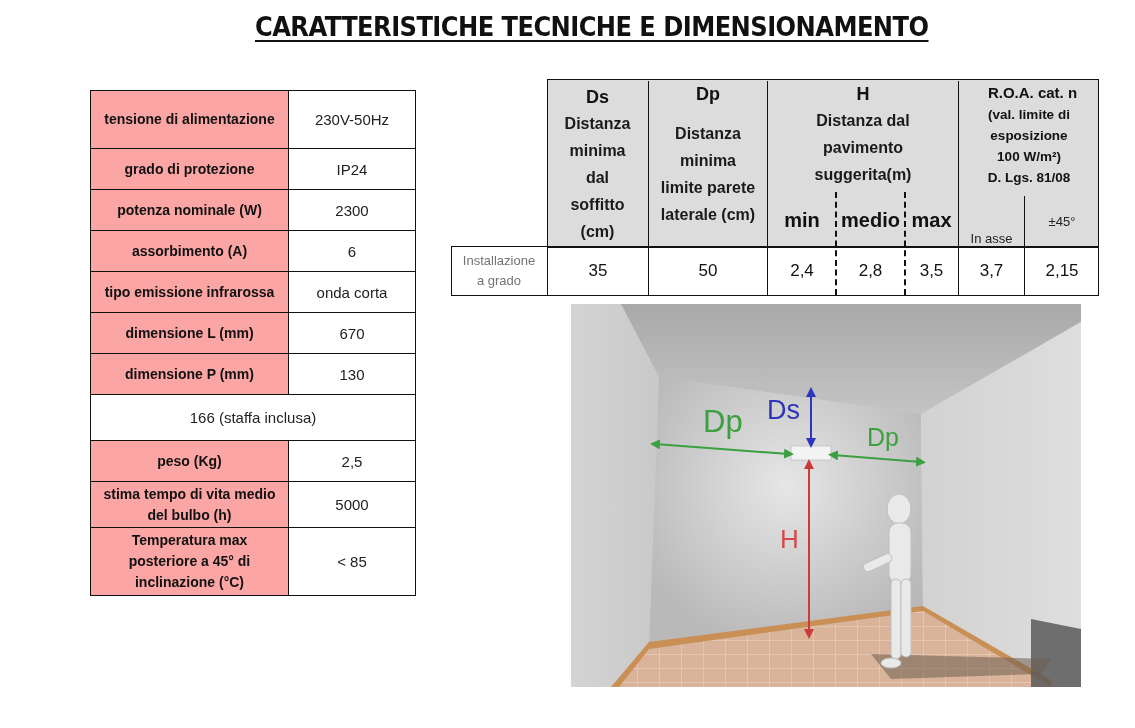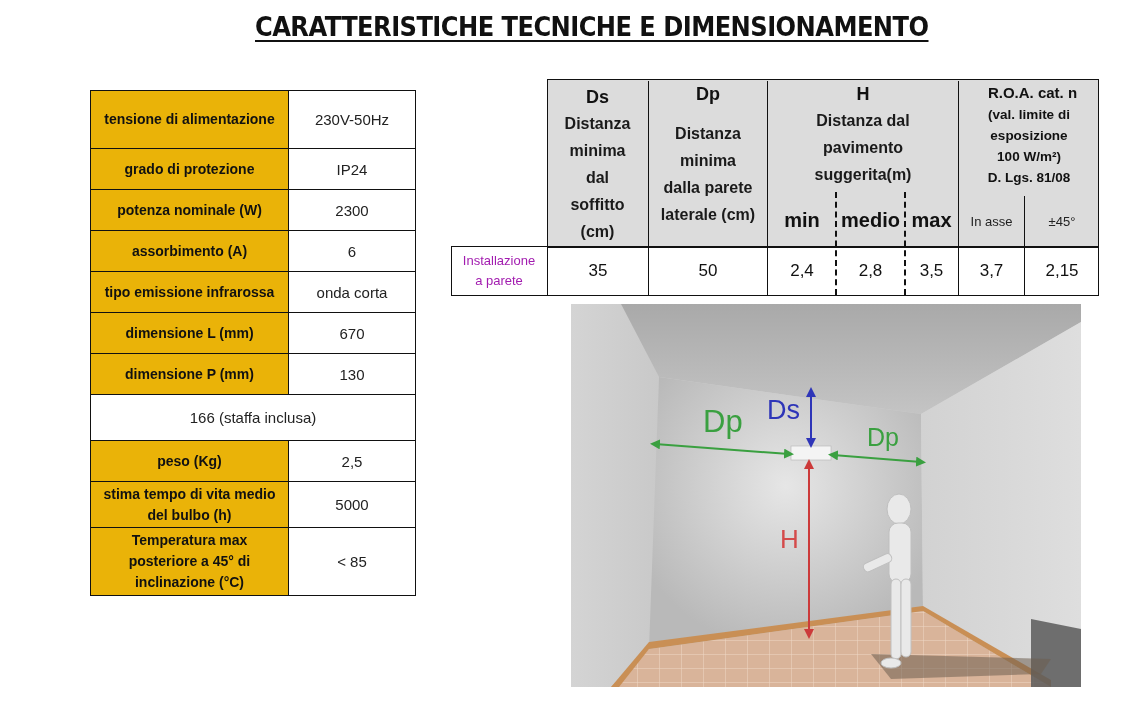--- a/index.html
+++ b/index.html
@@ -12,42 +12,42 @@
     text-decoration: underline; text-decoration-thickness: 2px; text-underline-offset: 4px;
     font-family: "DejaVu Sans", sans-serif; transform: scaleX(0.93); transform-origin: left top;
     white-space: nowrap;
   }
 
   
   .spec { position: absolute; left: 90px; top: 90px; width: 326px; border: 1.5px solid #111; }
   .spec .row { display: flex; border-top: 1.5px solid #111; }
   .spec .row:first-child { border-top: none; }
   .spec .lbl {
-    width: 198px; background: #eab308; border-right: 1.5px solid #111;
+    width: 198px; background: #fca5a5; border-right: 1.5px solid #111;
     display: flex; align-items: center; justify-content: center; text-align: center;
     font-size: 14px; font-weight: bold; line-height: 21px; padding: 0 4px;
   }
   .spec .val {
     flex: 1; display: flex; align-items: center; justify-content: center; text-align: center;
     font-size: 15px; line-height: 21px; color: #222; padding: 0 4px;
   }
 
   
   .dist { position: absolute; left: 451px; top: 79px; width: 648px; height: 217px; }
   .dist .cell { position: absolute; display: flex; flex-direction: column; align-items: center; justify-content: center; text-align: center; }
   .hdr { background: #dcdcdc; }
   .bord { border: 1.5px solid #111; }
   .h-sym { font-size: 18px; font-weight: bold; line-height: 26px; }
   .h-txt { font-size: 16px; font-weight: bold; line-height: 27px; color: #1a1a1a; }
   .h-sub { font-size: 20px; font-weight: bold; line-height: 26px; }
   .roa { font-size: 13.5px; font-weight: bold; line-height: 21px; }
   .roa-top { font-size: 15px; font-weight: bold; line-height: 22px; margin-left: 7px; }
   .roa-sub { font-size: 13px; color: #222; }
   .dval { font-size: 17px; color: #111; }
-  .row-lbl { font-size: 13px; line-height: 20px; color: #a21caf; }
+  .row-lbl { font-size: 13px; line-height: 20px; color: #737373; }
   .dot { position: absolute; width: 0; border-left: 2px dashed #111; }
 
   
   .illus { position: absolute; left: 571px; top: 304px; width: 510px; height: 383px; overflow: hidden; background: #cfcfcf; }
   .illus svg { display: block; }
 </style>
 </head>
 <body>
 
 <div class="title">CARATTERISTICHE TECNICHE E DIMENSIONAMENTO</div>
@@ -109,21 +109,21 @@
     <div class="h-txt">dal</div>
     <div class="h-txt">soffitto</div>
     <div class="h-txt">(cm)</div>
   </div>
 
   <div class="cell" style="left:198px; top:2px; width:119px; height:166px; border-right:1.5px solid #111; justify-content:flex-start;">
     <div class="h-sym">Dp</div>
     <div style="height:100%; display:flex; flex-direction:column; justify-content:center; margin-top:-6px;">
       <div class="h-txt">Distanza</div>
       <div class="h-txt">minima</div>
-      <div class="h-txt">dalla parete</div>
+      <div class="h-txt">limite parete</div>
       <div class="h-txt">laterale (cm)</div>
     </div>
   </div>
 
   <div class="cell" style="left:317px; top:2px; width:191px; height:113px; border-right:1.5px solid #111; justify-content:flex-start;">
     <div class="h-sym">H</div>
     <div class="h-txt">Distanza dal</div>
     <div class="h-txt">pavimento</div>
     <div class="h-txt">suggerita(m)</div>
   </div>
@@ -137,31 +137,31 @@
     <div class="h-sub">max</div>
   </div>
 
   <div class="cell" style="left:508px; top:2px; width:140px; height:115px; justify-content:flex-start; padding-top:1px;">
     <div class="roa-top">R.O.A. cat. n</div>
     <div class="roa">(val. limite di</div>
     <div class="roa">esposizione</div>
     <div class="roa">100 W/m²)</div>
     <div class="roa">D. Lgs. 81/08</div>
   </div>
-  <div class="cell" style="left:508px; top:117px; width:66px; height:50px; border-right:1px solid #111;">
+  <div class="cell" style="left:508px; top:117px; width:66px; height:50px; border-right:1px solid #111;justify-content:flex-end;">
     <div class="roa-sub">In asse</div>
   </div>
   <div class="cell" style="left:574px; top:117px; width:74px; height:50px;">
     <div class="roa-sub">±45°</div>
   </div>
 
   <div class="cell bord" style="left:0; top:167px; width:648px; height:50px;"></div>
   <div class="cell" style="left:0; top:168px; width:97px; height:48px; border-right:1.5px solid #111;">
     <div class="row-lbl">Installazione</div>
-    <div class="row-lbl">a parete</div>
+    <div class="row-lbl">a grado</div>
   </div>
   <div class="cell" style="left:97px; top:168px; width:101px; height:48px; border-right:1.5px solid #111;">
     <div class="dval">35</div>
   </div>
   <div class="cell" style="left:198px; top:168px; width:119px; height:48px; border-right:1.5px solid #111;">
     <div class="dval">50</div>
   </div>
   <div class="cell" style="left:317px; top:168px; width:68px; height:48px;">
     <div class="dval">2,4</div>
   </div>

